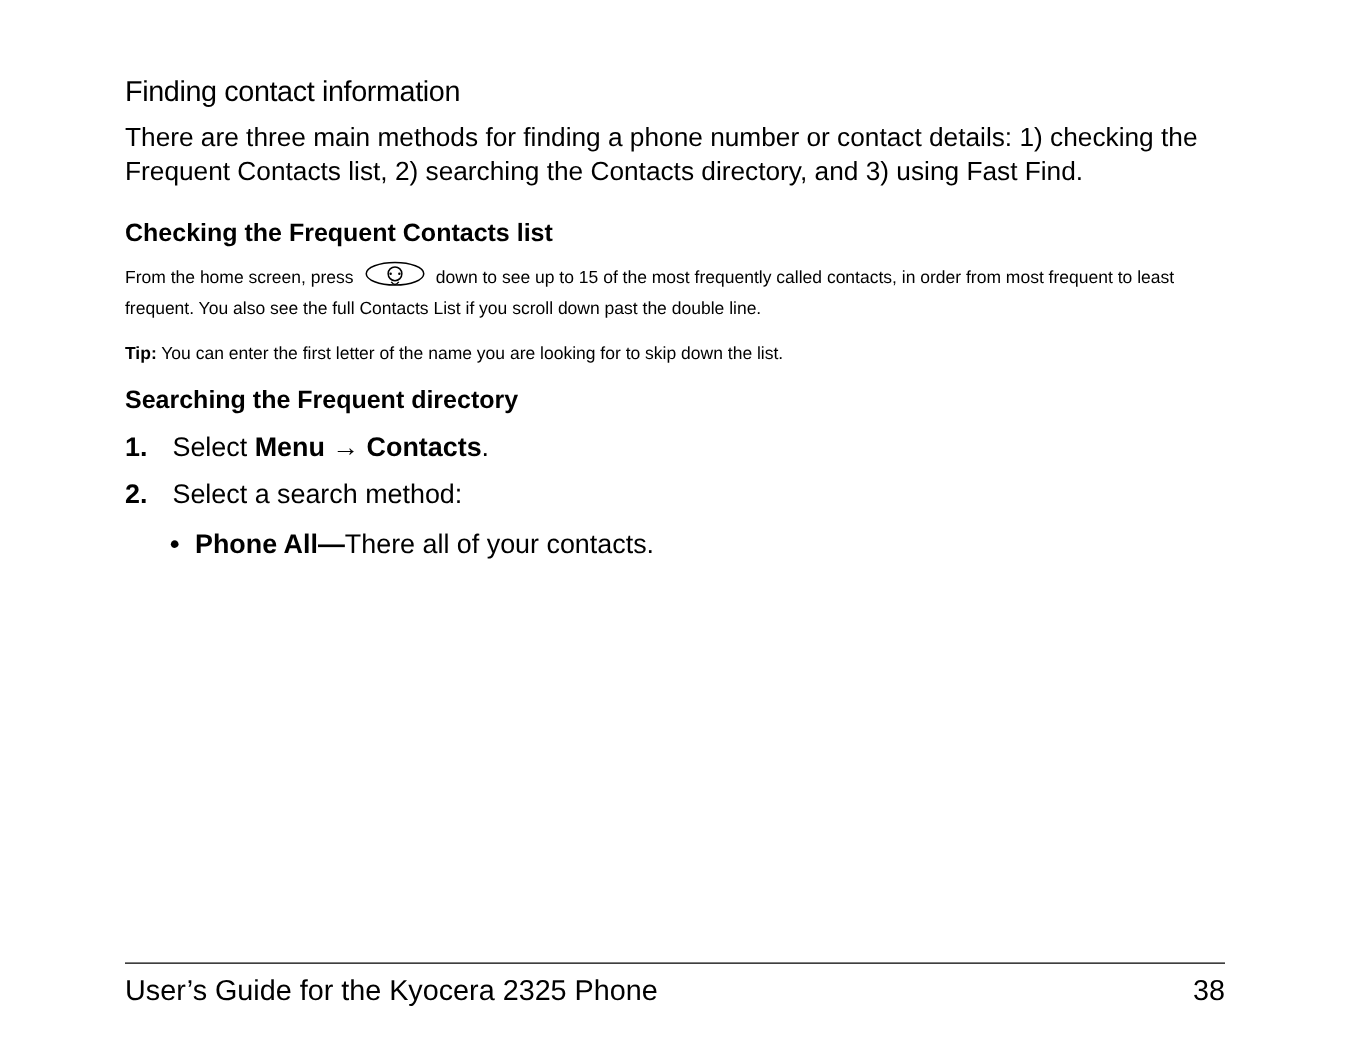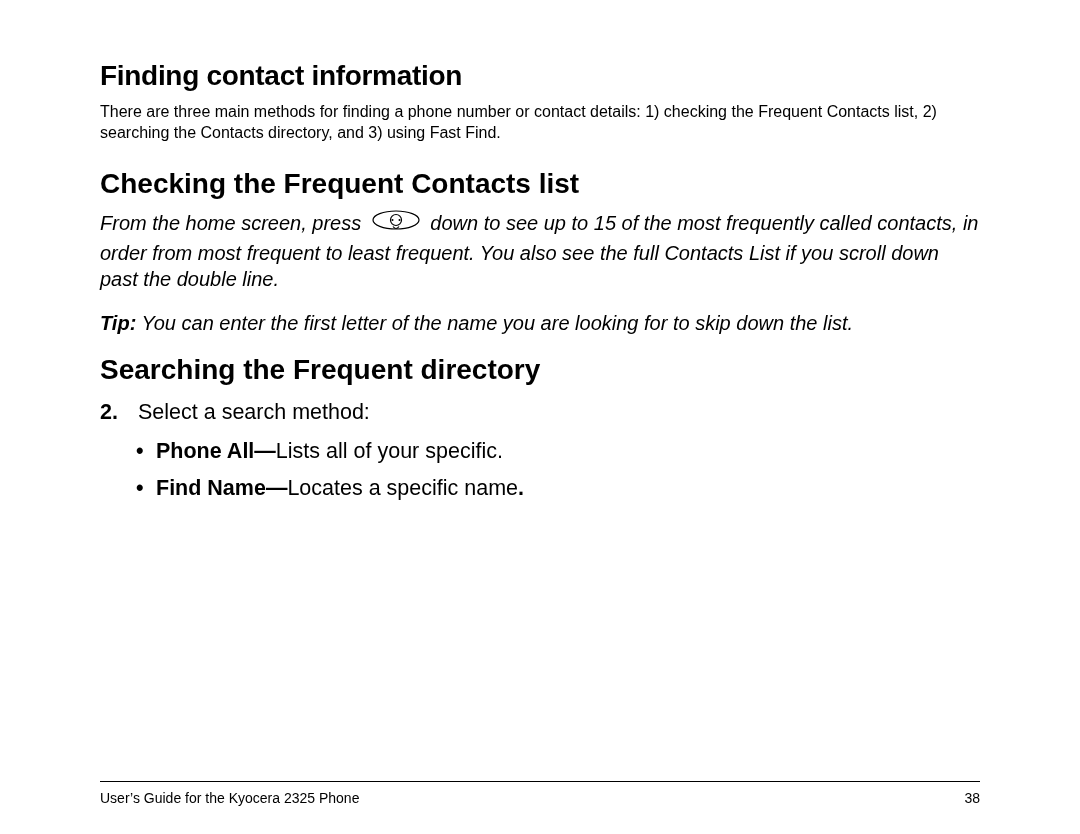--- a/index.html
+++ b/index.html
@@ -6,41 +6,40 @@
     body {
       width: 1080px;
       height: 834px;
       background: #fff;
       font-family: Verdana, Geneva, sans-serif;
       color: #000;
       padding: 60px 100px 0 100px;
       position: relative;
     }
     h1 {
-      font-size: 28px;
-      font-weight: bold;
+      font-size: 23px;
+      font-weight: normal;
       margin-bottom: 10px;
       letter-spacing: -0.3px;
     }
     p.intro {
-      font-size: 16px;
+      font-size: 21px;
       line-height: 1.3;
       margin-bottom: 24px;
     }
     h2 {
-      font-size: 28px;
+      font-size: 20px;
       font-weight: bold;
       margin-bottom: 10px;
       margin-top: 6px;
     }
     p.body {
-      font-size: 20px;
+      font-size: 14px;
       line-height: 1.3;
       margin-bottom: 18px;
-      font-style: italic;
     }
     .navkey-icon {
       display: inline-block;
       vertical-align: middle;
       margin: 0 4px;
       position: relative;
       top: -2px;
     }
     ol {
       list-style: none;
@@ -69,21 +68,21 @@
       right: 100px;
       bottom: 28px;
     }
     .footer-line {
       border-top: 1px solid #000;
       margin-bottom: 8px;
     }
     .footer-row {
       display: flex;
       justify-content: space-between;
-      font-size: 14px;
+      font-size: 23px;
       align-items: center;
     }
   </style>
 </head>
 <body>
 
 <h1>Finding contact information</h1>
 
 <p class="intro">There are three main methods for finding a phone number or contact details: 1) checking the Frequent Contacts list, 2) searching the Contacts directory, and 3) using Fast Find.</p>
 
@@ -100,24 +99,26 @@
 </p>
 
 <p class="body">
   <b>Tip:</b><span> You can enter the first letter of the name you are looking for to skip down the list.</span>
 </p>
 
 <h2>Searching the Frequent directory</h2>
 
 <ol>
   <li>
+    <span class="listnum">1.</span><span> Select </span><b>Menu</b><span> → </span><b>Contacts</b><span>.</span>
+  </li>
+  <li>
     <span class="listnum">2.</span><span> Select a search method:</span>
     <ul class="bullets">
-      <li><b>Phone All—</b><span>Lists all of your specific.</span></li>
-      <li><b>Find Name—</b><span>Locates a specific name</span><b>.</b></li>
+      <li><b>Phone All—</b><span>There all of your contacts.</span></li>
     </ul>
   </li>
 </ol>
 
 <div class="footer">
   <div class="footer-line"></div>
   <div class="footer-row">
     <span>User’s Guide for the Kyocera 2325 Phone</span>
     <span>38</span>
   </div>

